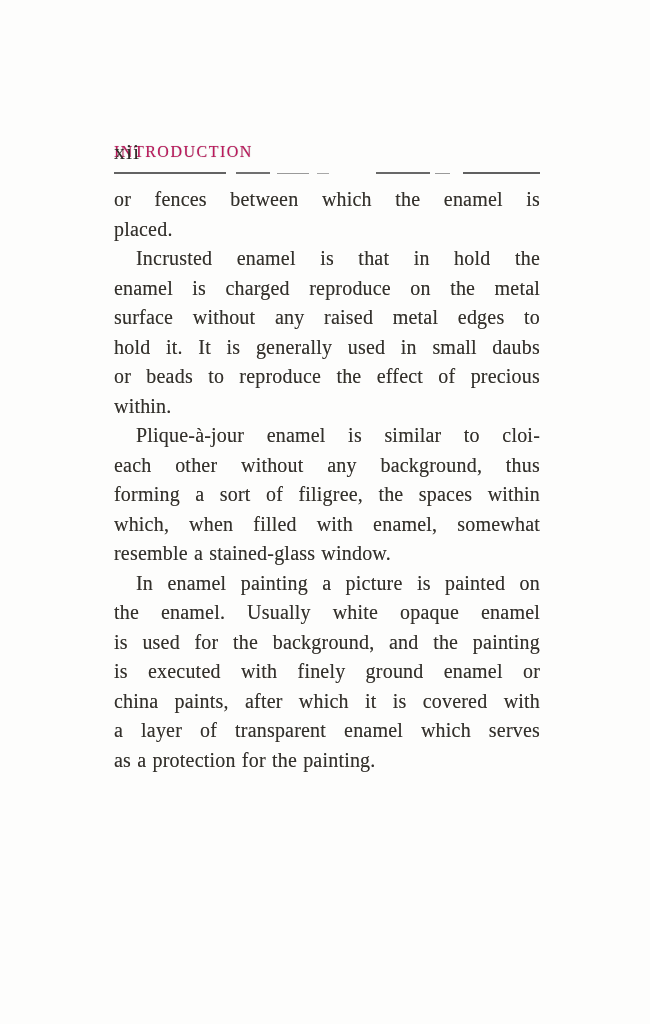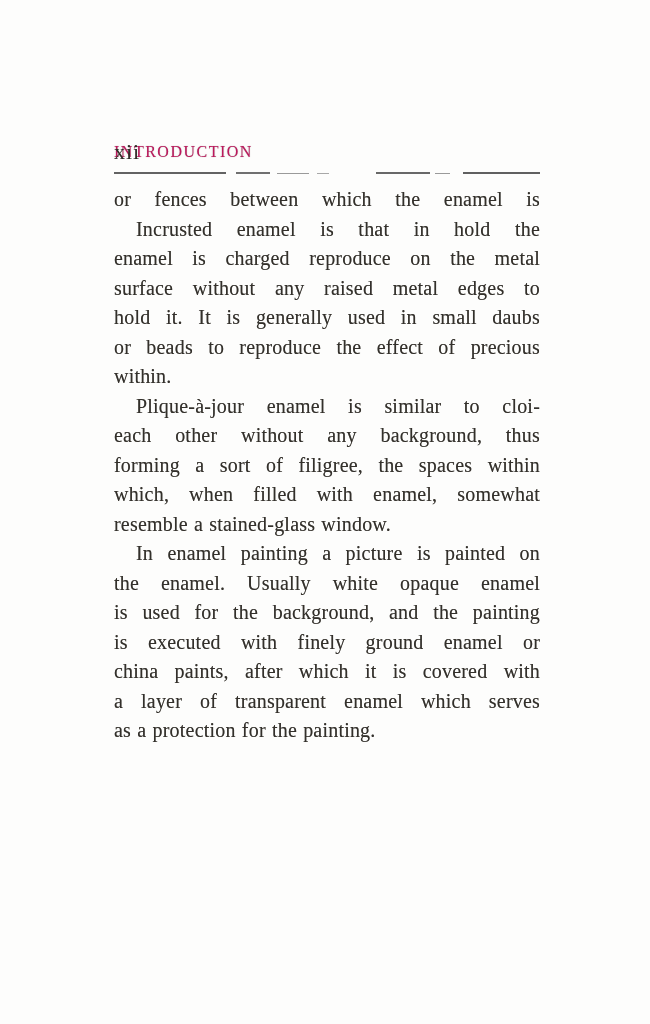--- a/index.html
+++ b/index.html
@@ -95,20 +95,21 @@
       <i class="s1"></i>
       <i class="s2"></i>
       <i class="s3"></i>
       <i class="s4"></i>
       <i class="s5"></i>
       <i class="s6"></i>
       <i class="s7"></i>
     </div>
     <div class="body-text">
         <div class="line just">or fences between which the enamel is</div>
+        <div class="line">placed.</div>
         <div class="line just indent">Incrusted enamel is that in hold the</div>
         <div class="line just">enamel is charged reproduce on the metal</div>
         <div class="line just">surface without any raised metal edges to</div>
         <div class="line just">hold it.  It is generally used in small daubs</div>
         <div class="line just">or beads to reproduce the effect of precious</div>
         <div class="line">within.</div>
         <div class="line just indent">Plique-à-jour enamel is similar to cloi-</div>
         <div class="line just">each other without any background, thus</div>
         <div class="line just">forming a sort of filigree, the spaces within</div>
         <div class="line just">which, when filled with enamel, somewhat</div>

